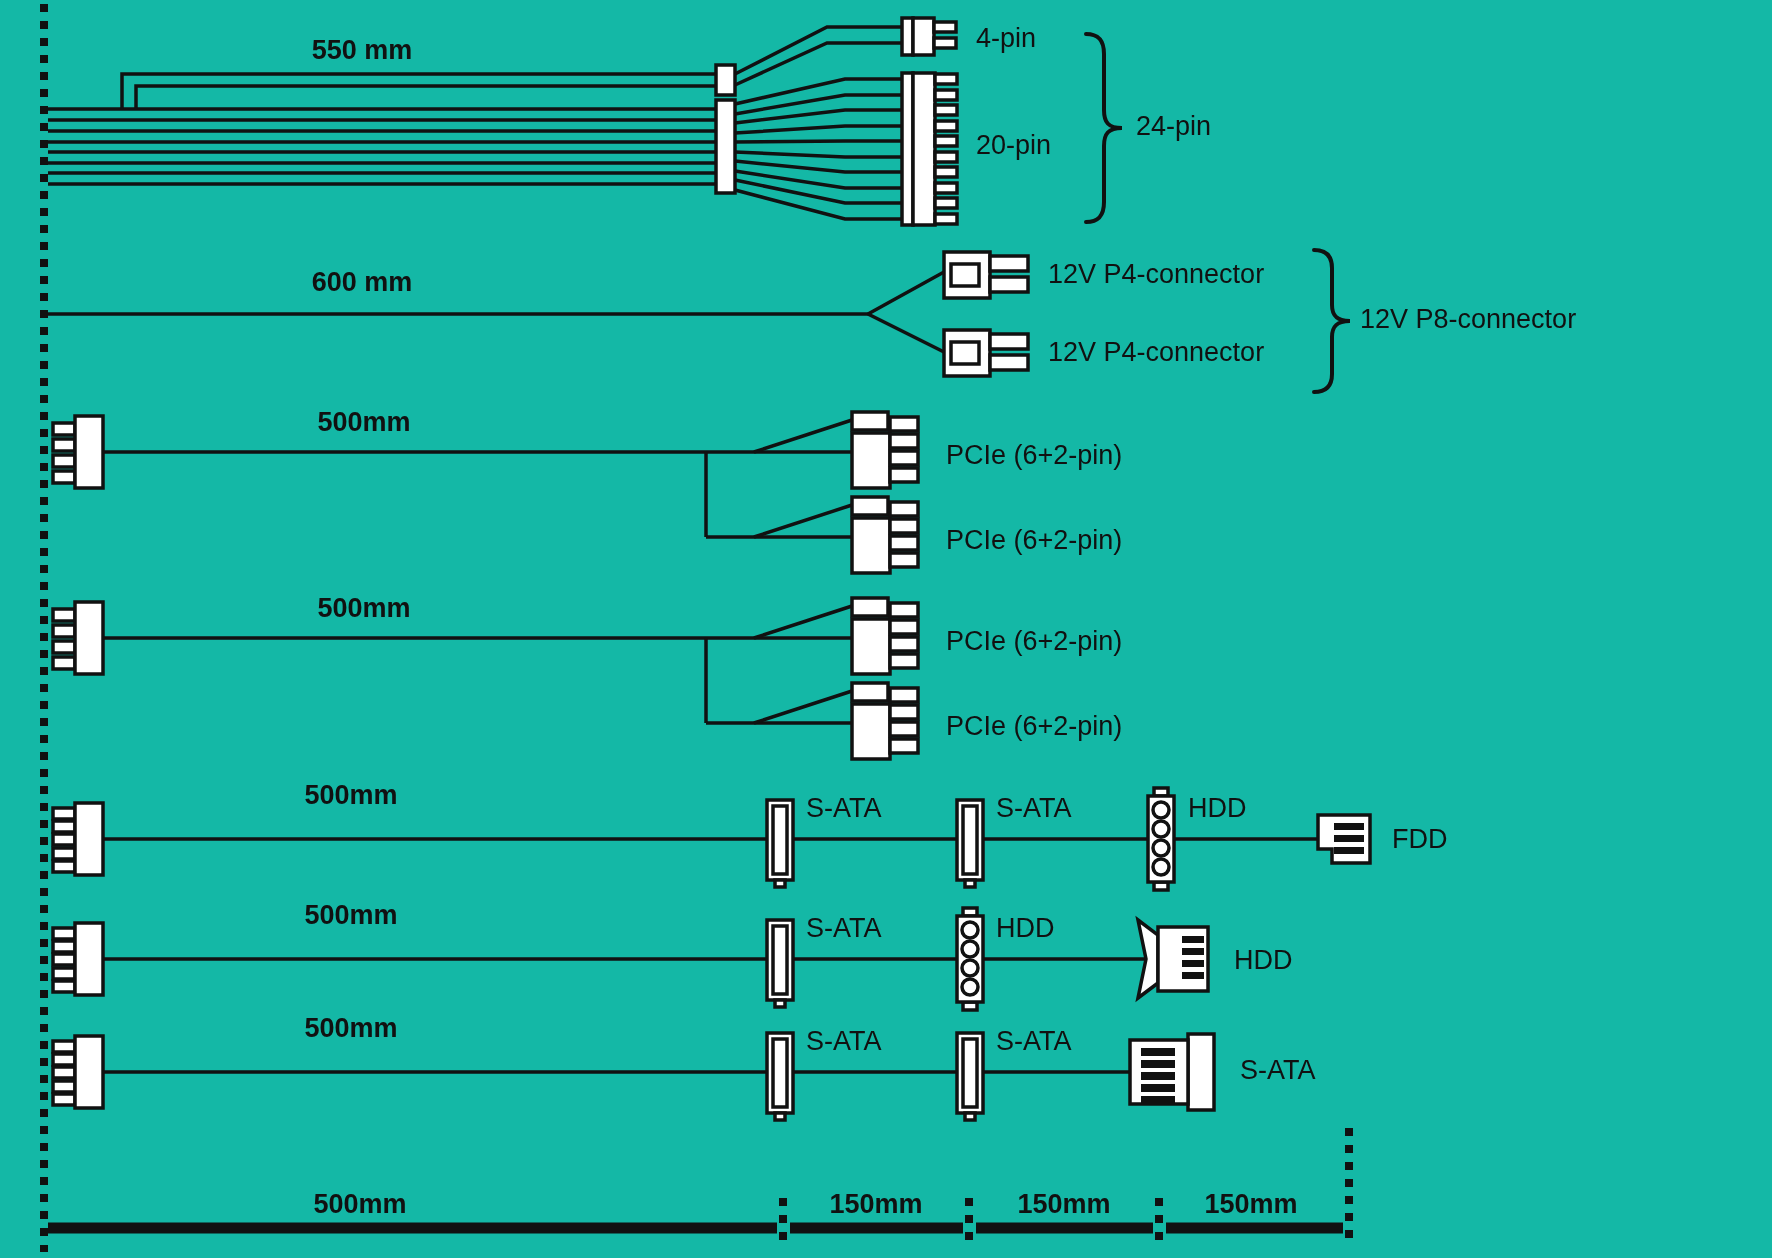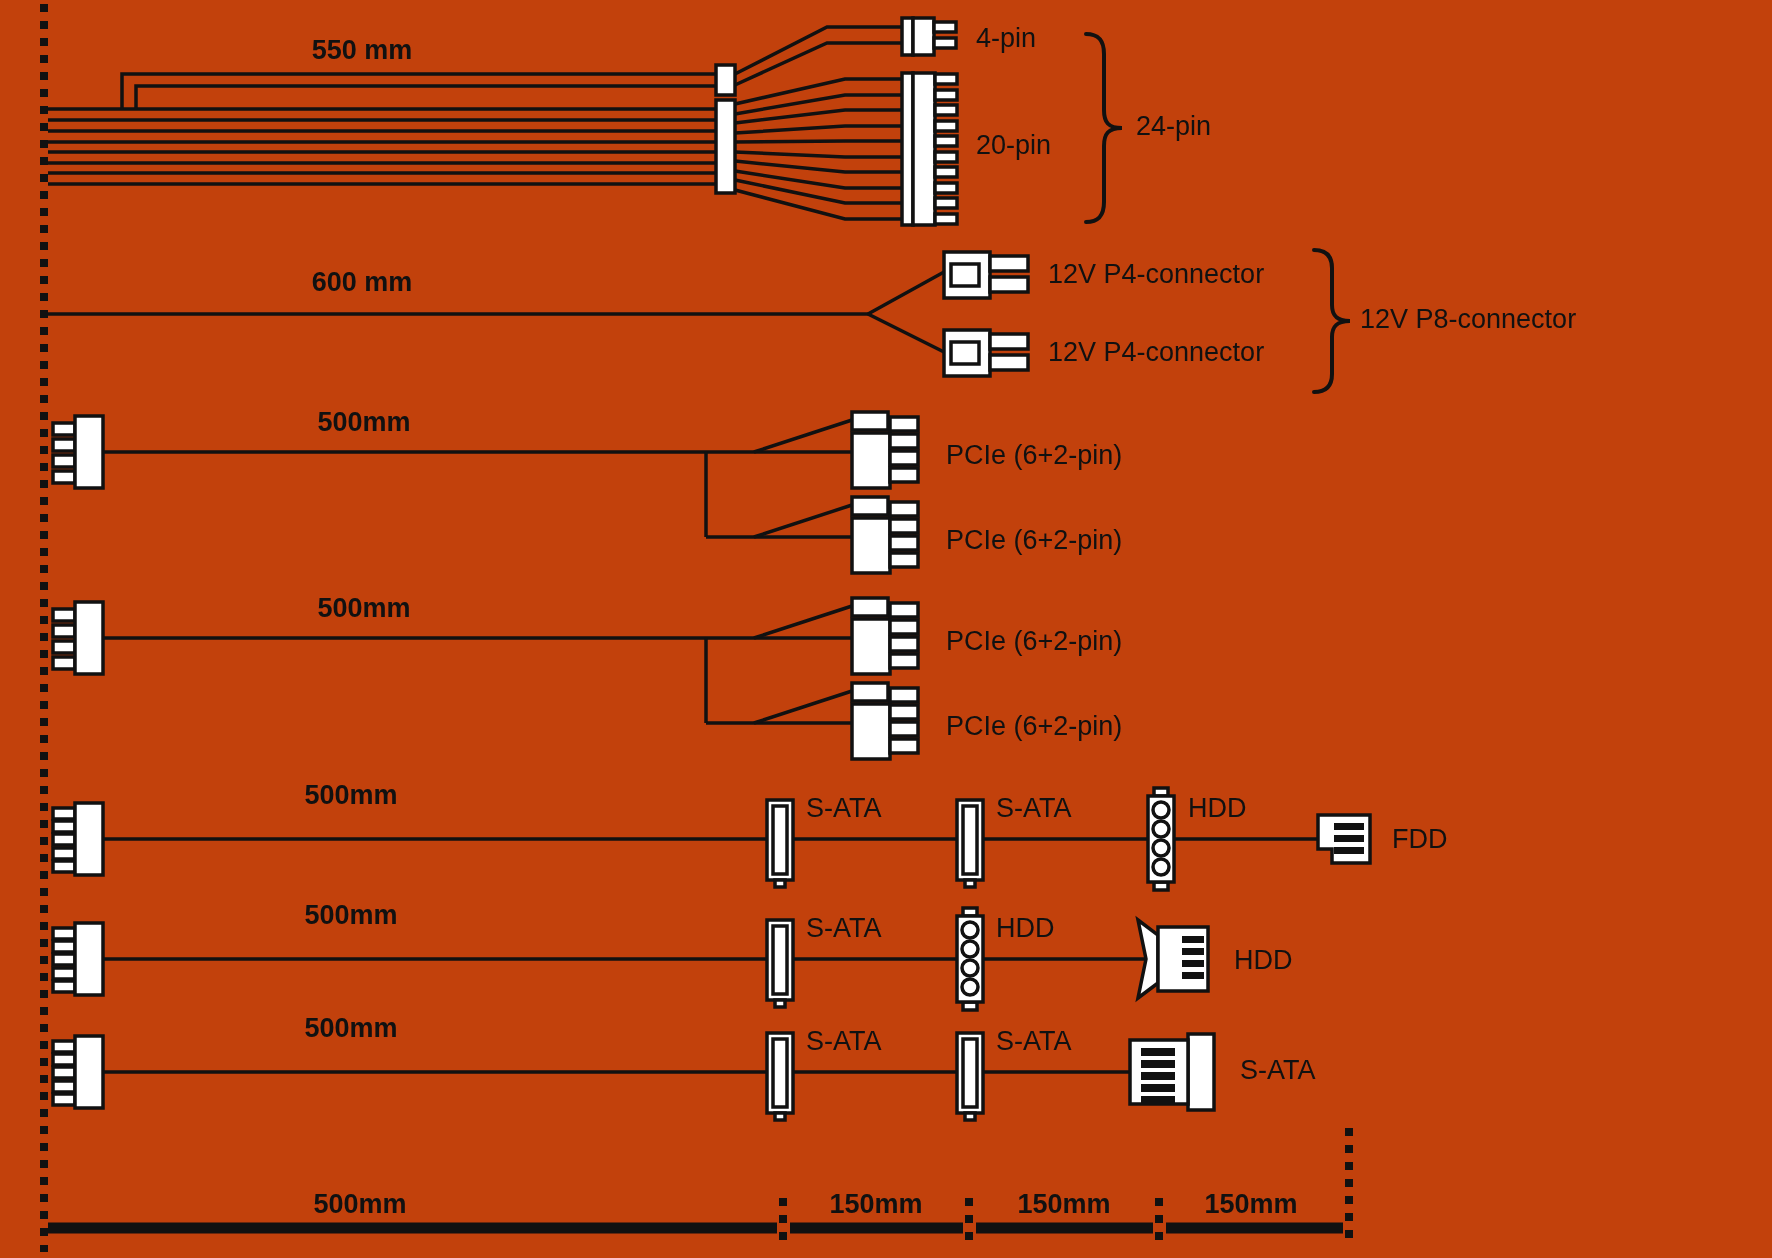--- a/index.html
+++ b/index.html
@@ -1,16 +1,16 @@
 <!DOCTYPE html>
 <html><head>
 <meta charset="utf-8">
 <style>
   html,body{margin:0;padding:0;background:#ffffff;}
-  .stage{position:relative;width:1772px;height:1258px;background:#c2410c;overflow:hidden;}
+  .stage{position:relative;width:1772px;height:1258px;background:#14b8a6;overflow:hidden;}
   svg{display:block;}
   text{font-family:"Liberation Sans","DejaVu Sans",sans-serif;fill:#111;}
   .len{font-size:27px;font-weight:bold;}
   .lbl{font-size:27px;font-weight:normal;}
   .wire{stroke:#111;stroke-width:3.5;fill:none;}
   .part{stroke:#111;stroke-width:3.5;fill:#ffffff;}
   .bar{stroke:#111;stroke-width:11;fill:none;}
   .dots{stroke:#111;stroke-width:8;fill:none;stroke-dasharray:8 9;}
   .slot{fill:#111;stroke:none;}
   .brace{stroke:#111;stroke-width:4;fill:none;stroke-linecap:round;}

